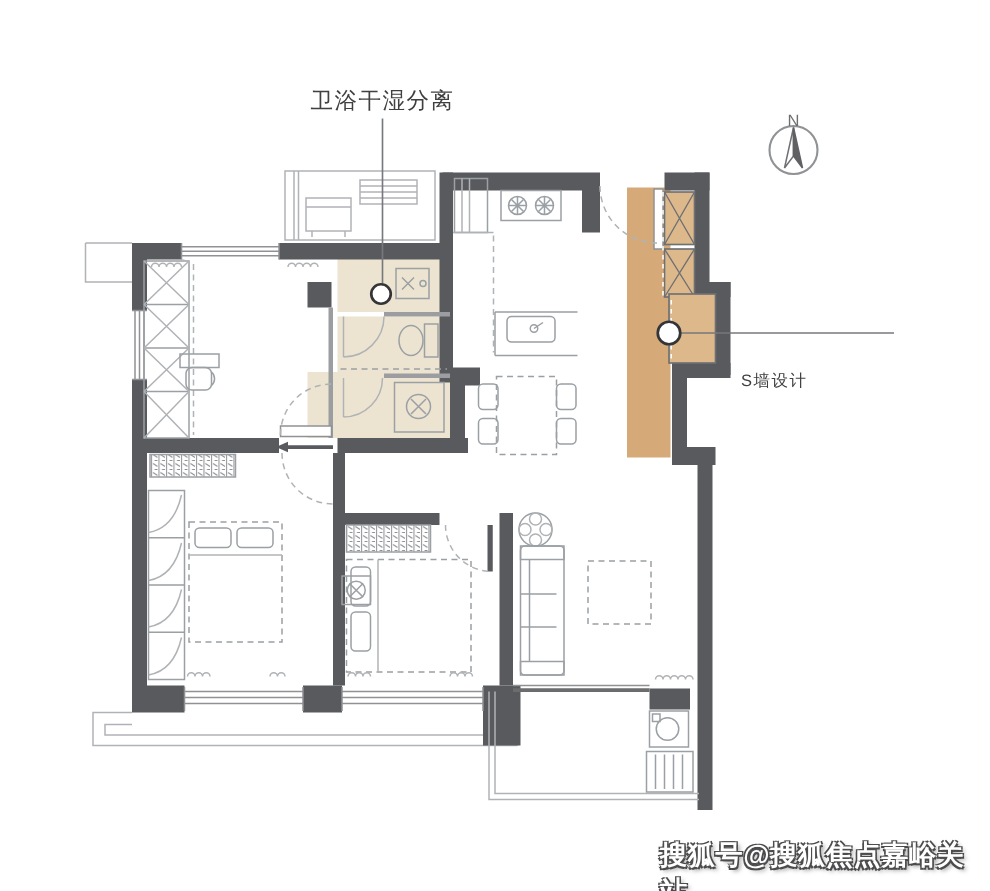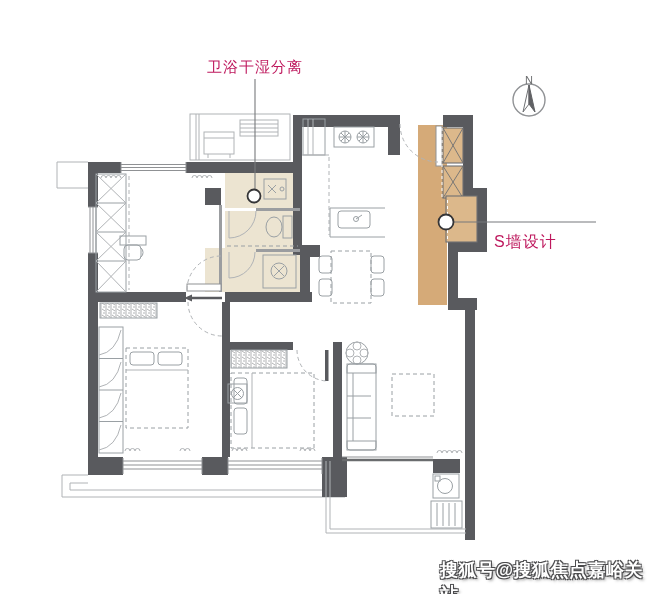--- a/index.html
+++ b/index.html
@@ -1,21 +1,21 @@
 <!DOCTYPE html>
 <html><head>
 <meta charset="utf-8">
 <style>
   html,body{margin:0;padding:0;background:#fff;}
   .stage{position:relative;width:660px;height:594px;background:#ffffff;overflow:hidden;
          font-family:"Liberation Sans","DejaVu Sans",sans-serif;}
   .stage svg{position:absolute;left:0;top:0;}
-  .callout{position:absolute;color:#be185d;white-space:nowrap;}
+  .callout{position:absolute;color:#404040;white-space:nowrap;}
   .callout-bath{left:207px;top:58px;font-size:15px;letter-spacing:1px;}
-  .callout-swall{left:494px;top:232px;font-size:16px;line-height:20px;letter-spacing:1px;}
+  .callout-swall{left:494px;top:244px;font-size:11px;line-height:20px;letter-spacing:1px;}
   .watermark{position:absolute;left:440px;top:558px;font-size:18px;font-weight:bold;
              color:#ffffff;letter-spacing:0.5px;
              text-shadow:-1px -1px 0 #4c4c4e, 1px -1px 0 #4c4c4e, -1px 1px 0 #4c4c4e,
                          1px 1px 0 #4c4c4e, 2px 2px 3px rgba(60,60,60,.55);}
   .wall{fill:#595a5e;}
   .thinwall{fill:#9b9da0;}
   .furn{stroke:#9aa0a4;stroke-width:1;fill:none;}
   .furnl{stroke:#b0b3b6;stroke-width:1;fill:none;}
   .dash{stroke-dasharray:4 3;}
   .beige{fill:#ece4d1;}

